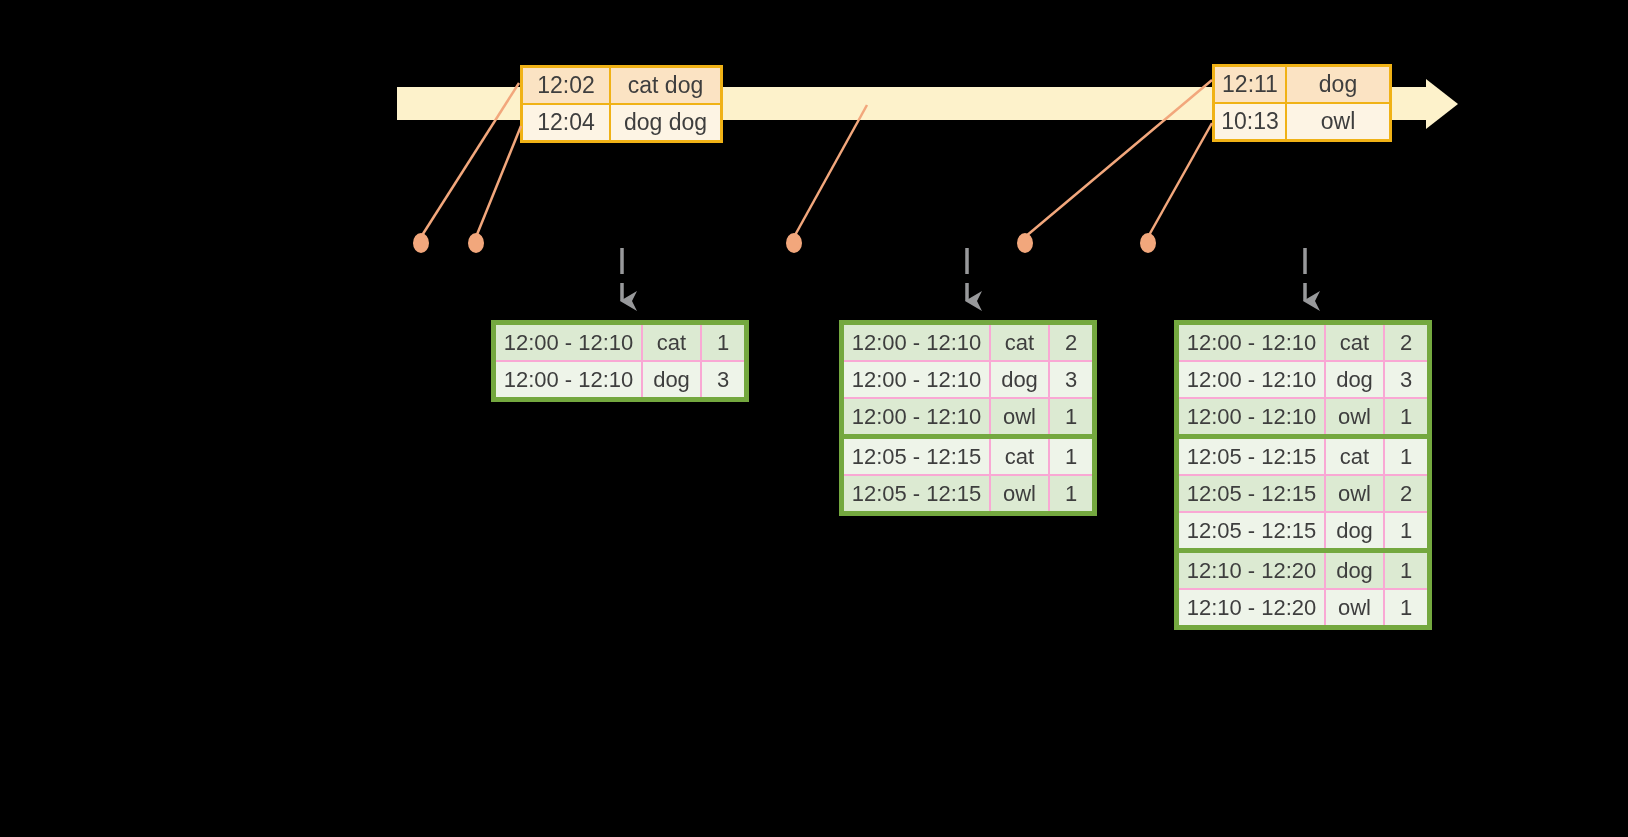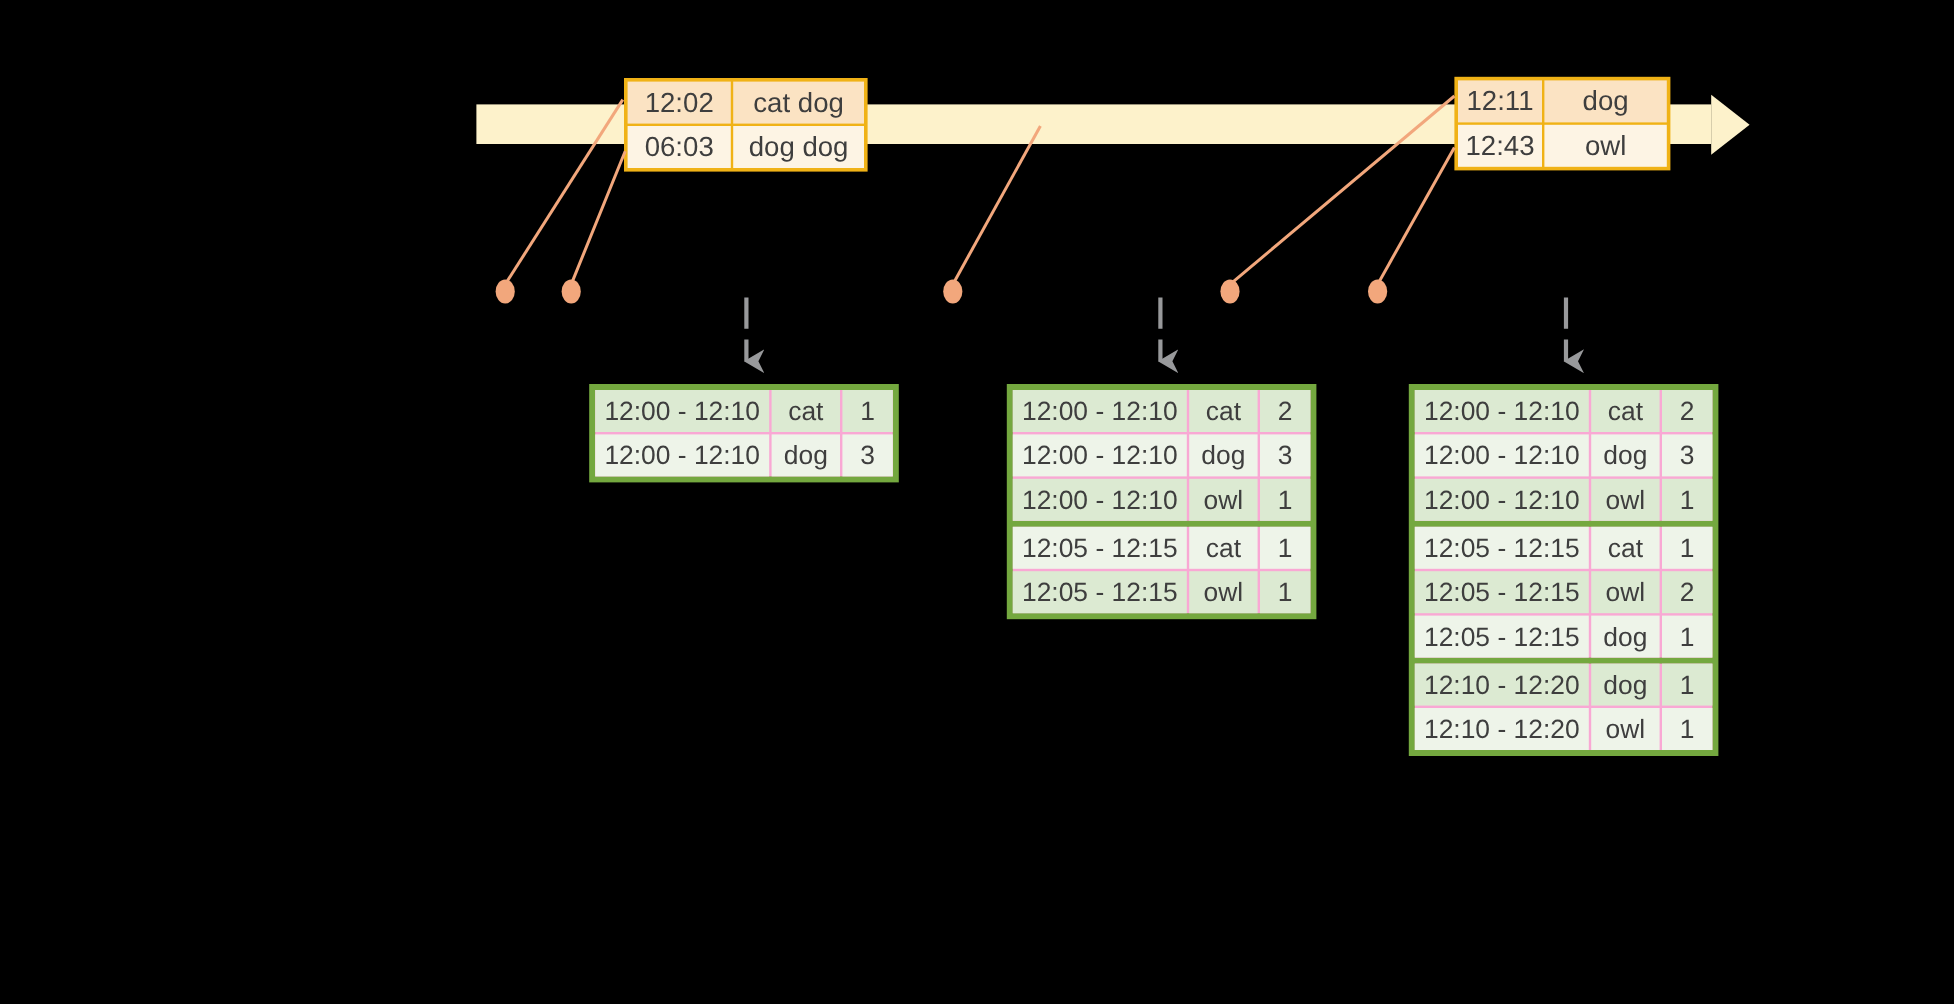--- a/index.html
+++ b/index.html
@@ -33,27 +33,27 @@
 <body>
 
 <div class="canvas">
 
   <div class="band"></div>
   <div class="band-head"></div>
 
   <div class="event-table" id="et-0">
       <div class="event-cell ec-odd">12:02</div>
       <div class="event-cell ec-odd">cat dog</div>
-      <div class="event-cell ec-even">06:03</div>
+      <div class="event-cell ec-even">12:04</div>
       <div class="event-cell ec-even">dog dog</div>
     </div>
   <div class="event-table" id="et-2">
       <div class="event-cell ec-odd">12:11</div>
       <div class="event-cell ec-odd">dog</div>
-      <div class="event-cell ec-even">12:43</div>
+      <div class="event-cell ec-even">10:13</div>
       <div class="event-cell ec-even">owl</div>
     </div>
 
   <div class="result-table" id="rt-0">
       <div class="result-group">
         <div class="result-cell rc-odd">12:00 - 12:10</div>
         <div class="result-cell rc-odd">cat</div>
         <div class="result-cell rc-odd">1</div>
         <div class="result-cell rc-even">12:00 - 12:10</div>
         <div class="result-cell rc-even">dog</div>

